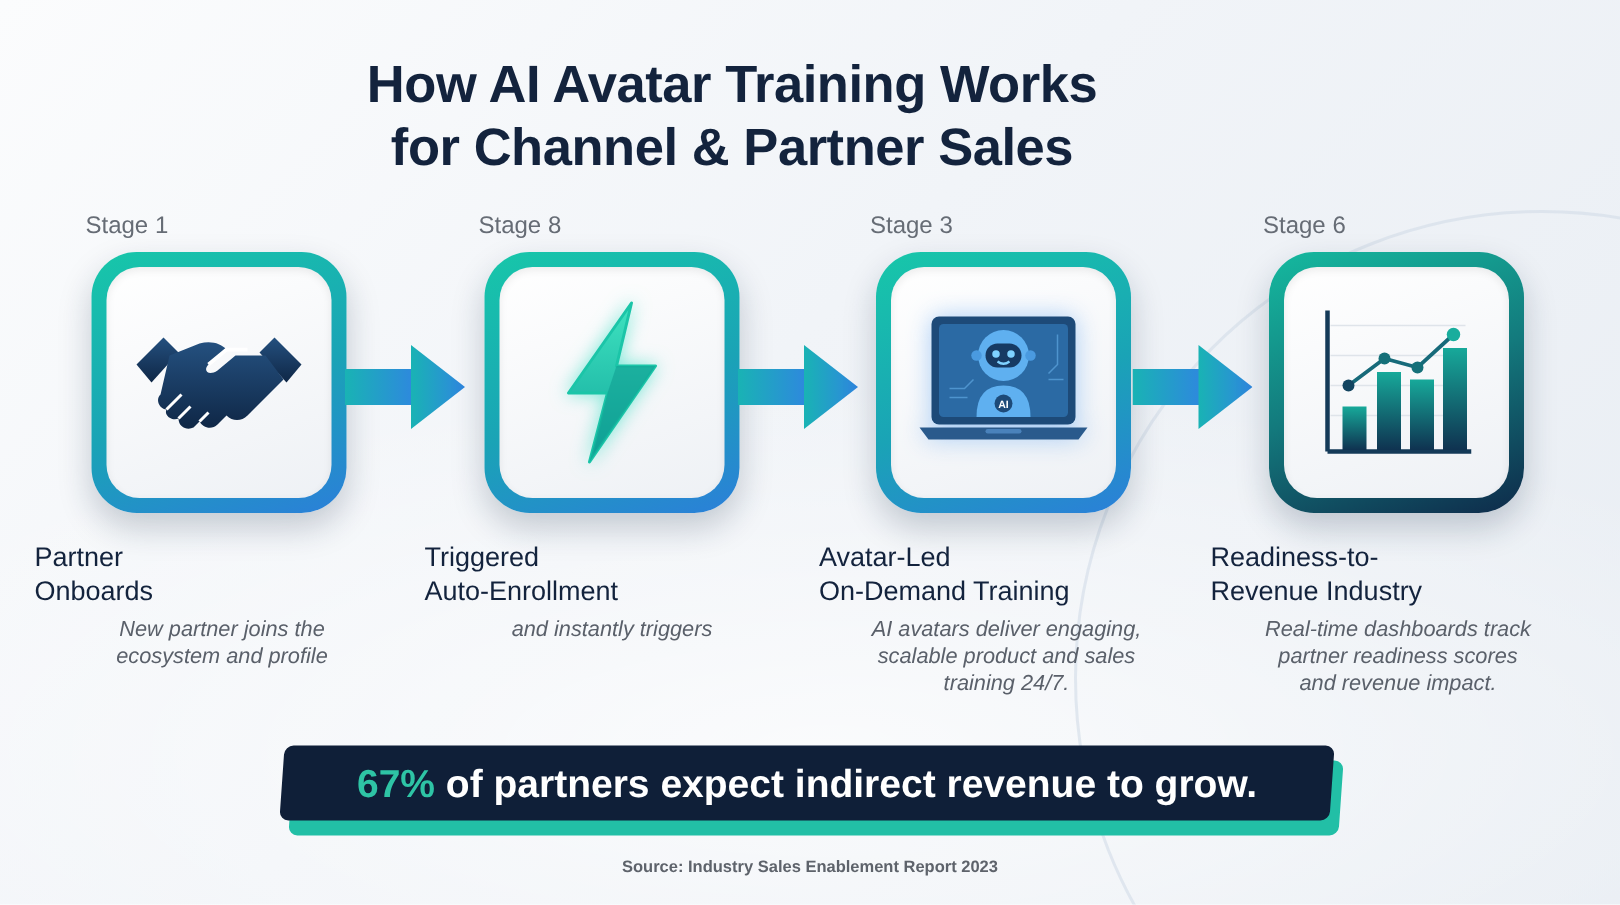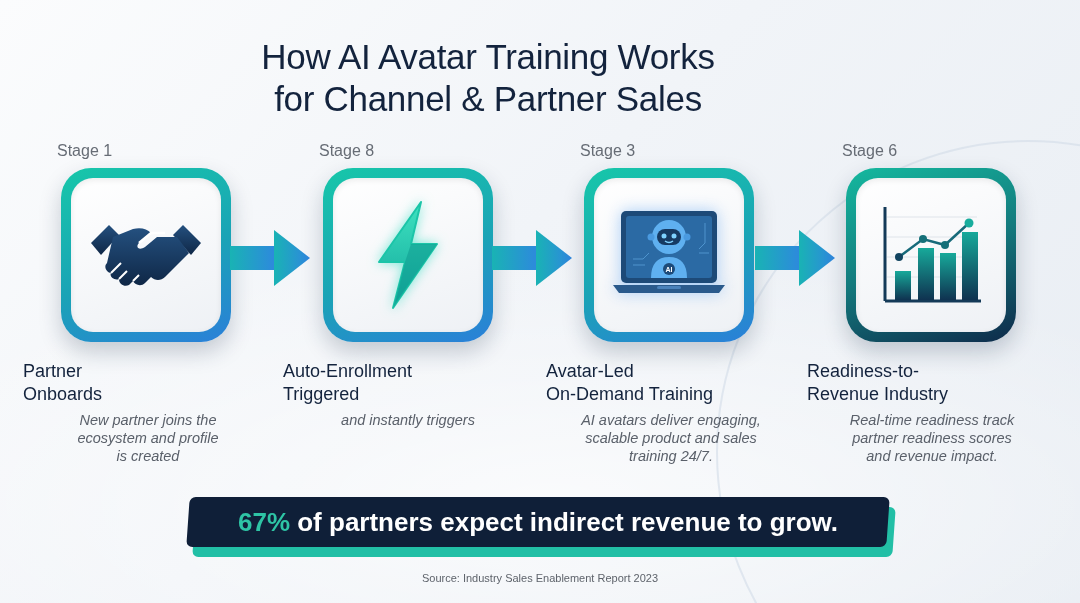--- a/index.html
+++ b/index.html
@@ -12,21 +12,21 @@
   .bg-swoosh {
     position:absolute; left:-200px; top:250px; width:1500px; height:500px;
     border-radius:50%; background: radial-gradient(ellipse at center, rgba(255,255,255,0.7), rgba(255,255,255,0) 70%);
   }
   .bg-arc {
     position:absolute; right:-260px; top:140px; width:620px; height:620px; border-radius:50%;
     border:2px solid rgba(210,220,232,0.6);
   }
   .title {
     position:absolute; left:0; top:36px; width:976px; text-align:center;
-    font-weight:400; font-size:35px; line-height:42px; color:#13233d; letter-spacing:-0.3px;
+    font-weight:700; font-size:35px; line-height:42px; color:#13233d; letter-spacing:-0.3px;
   }
   .stage-label {
     position:absolute; top:142px; width:180px; text-align:left;
     font-size:16px; color:#666c75;
   }
   .card {
     position:absolute; top:168px; width:170px; height:174px; border-radius:30px;
     background: linear-gradient(160deg, #17c7a9 0%, #1aa3b6 55%, #2b7fd9 100%);
     box-shadow: 0 10px 22px rgba(20,40,70,0.22);
   }
@@ -55,21 +55,21 @@
     position:absolute; left:2px; top:0; width:700px; height:50px;
     background:#0f1f38; transform:skewX(-4deg); border-radius:6px;
     display:flex; align-items:center; justify-content:center;
   }
   .banner-text {
     transform:skewX(4deg); font-weight:700; font-size:26px; color:#ffffff; white-space:nowrap;
   }
   .banner-text .hl { color:#2ec4a5; }
   .source {
     position:absolute; left:0; top:572px; width:1080px; text-align:center;
-    font-size:11px; color:#5e636b;
+    font-size:11px; color:#5e636b;font-weight:bold;
   }
 </style>
 </head>
 <body>
 
 <div class="bg-swoosh"></div>
 <div class="bg-arc"></div>
 
 <div class="title">
   <div>How AI Avatar Training Works</div>
@@ -115,39 +115,38 @@
   <rect x="0" y="18" width="48" height="24" fill="url(#arrowGrad)"></rect>
   <polygon points="44,2 80,30 44,58" fill="url(#arrowGrad)" stroke-linejoin="round"></polygon>
 </svg>
 <div class="stage-title" style="left:23px">
   <div>Partner</div>
     <div>Onboards</div>
 </div>
 <div class="stage-desc" style="left:23px">
   <div>New partner joins the</div>
     <div>ecosystem and profile</div>
-    <div>is created</div>
 </div>
 
 <div class="stage-label" style="left:319px">Stage 8</div>
 <div class="card" style="left:323px">
   <div class="card-inner">
     <svg width="70" height="110" viewBox="0 0 70 110" style="filter:drop-shadow(0 0 6px rgba(40,220,190,0.6))">
       <polygon points="48,2 6,62 32,62 20,108 64,44 38,44" fill="url(#boltGrad)" stroke="#1bc5a8" stroke-width="2" stroke-linejoin="round"></polygon>
       <polygon points="38,44 64,44 20,108 32,62" fill="#0e9b8f" opacity="0.55"></polygon>
     </svg>
   </div>
 </div>
 <svg class="arrow" style="left:492px" viewBox="0 0 80 60">
   <rect x="0" y="18" width="48" height="24" fill="url(#arrowGrad)"></rect>
   <polygon points="44,2 80,30 44,58" fill="url(#arrowGrad)"></polygon>
 </svg>
 <div class="stage-title" style="left:283px">
-  <div>Auto-Enrollment</div>
-    <div>Triggered</div>
+  <div>Triggered</div>
+    <div>Auto-Enrollment</div>
 </div>
 <div class="stage-desc" style="left:283px">
     <div>and instantly triggers</div>
 </div>
 
 <div class="stage-label" style="left:580px">Stage 3</div>
 <div class="card" style="left:584px">
   <div class="card-inner">
     <svg width="116" height="92" viewBox="0 0 116 92" style="filter:drop-shadow(0 0 8px rgba(70,150,240,0.45))">
       <rect x="10" y="2" width="96" height="72" rx="5" fill="#1d4a78"></rect>
@@ -204,21 +203,21 @@
       <circle cx="64" cy="40" r="4" fill="#157079"></circle>
       <circle cx="88" cy="18" r="4.5" fill="#19ad9d"></circle>
     </svg>
   </div>
 </div>
 <div class="stage-title" style="left:807px">
   <div>Readiness-to-</div>
     <div>Revenue Industry</div>
 </div>
 <div class="stage-desc" style="left:807px">
-  <div>Real-time readiness track</div>
+  <div>Real-time dashboards track</div>
     <div>partner readiness scores</div>
     <div>and revenue impact.</div>
 </div>
 
 <div class="banner-wrap">
   <div class="banner-shadow"></div>
   <div class="banner">
     <div class="banner-text"><span class="hl">67%</span><span> of partners expect indirect revenue to grow.</span></div>
   </div>
 </div>

